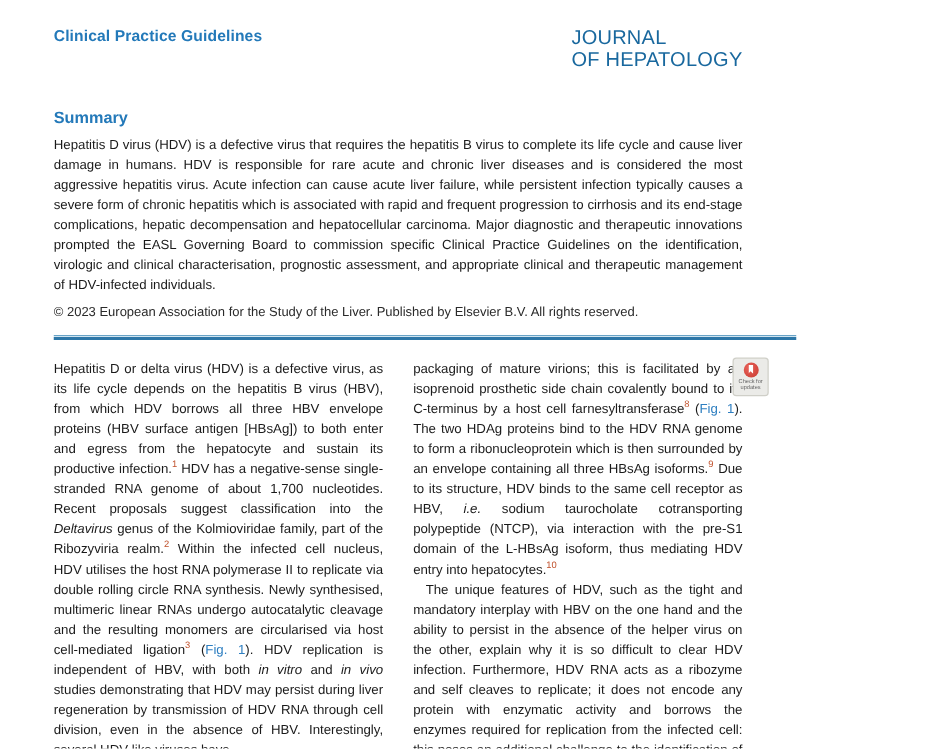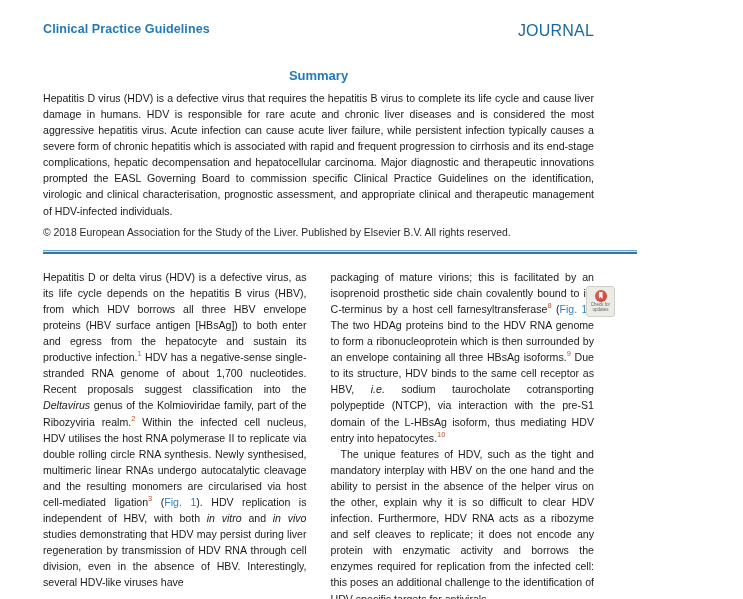--- a/index.html
+++ b/index.html
@@ -22,21 +22,21 @@
     letter-spacing:.2px;
   }
   .title{
     margin:40px 0 0 0;text-align:center;color:#111;
     font-size:18px;font-weight:bold;letter-spacing:.1px;
   }
   .title .star{color:#2f7fc0;font-size:11px;font-weight:normal;}
   .author{margin-top:24px;font-size:10.8px;color:#222;}
   .author sup{font-size:8px;}
   .sect{
-    margin:28px 0 0 0;color:#2379b9;font-size:13px;font-weight:bold;text-align:center;
+    margin:28px 0 0 0;color:#2379b9;font-size:13px;font-weight:bold;
   }
   .bodytext{
     font-size:10.6px;line-height:16.1px;color:#1a1a1a;
   }
   .just{text-align:justify;}
   .summary-body{margin:7px 0 0 0;}
   .copy{margin-top:8px;font-size:10.4px;color:#2a2a2a;}
   .crossmark{
     position:absolute;right:22px;top:286px;width:27px;height:29px;
     background:#ebebe8;border:1px solid #cfcfc8;border-radius:3px;
@@ -74,29 +74,30 @@
 </style>
 </head>
 <body>
 
 <div class="page">
 
   <div class="masthead">
     <div class="section-label">Clinical Practice Guidelines</div>
     <div class="logo">
       <div>JOURNAL</div>
+      <div>OF HEPATOLOGY</div>
     </div>
   </div>
 
 
 
   <h2 class="sect">Summary</h2>
   <p class="bodytext just summary-body">Hepatitis D virus (HDV) is a defective virus that requires the hepatitis B virus to complete its life cycle and cause liver damage in humans. HDV is responsible for rare acute and chronic liver diseases and is considered the most aggressive hepatitis virus. Acute infection can cause acute liver failure, while persistent infection typically causes a severe form of chronic hepatitis which is associated with rapid and frequent progression to cirrhosis and its end-stage complications, hepatic decompensation and hepatocellular carcinoma. Major diagnostic and therapeutic innovations prompted the EASL Governing Board to commission specific Clinical Practice Guidelines on the identification, virologic and clinical characterisation, prognostic assessment, and appropriate clinical and therapeutic management of HDV-infected individuals.</p>
 
-  <div class="copy">© 2018 European Association for the Study of the Liver. Published by Elsevier B.V. All rights reserved.</div>
+  <div class="copy">© 2023 European Association for the Study of the Liver. Published by Elsevier B.V. All rights reserved.</div>
 
   <div class="crossmark">
     <span class="cm-circle"></span>
     <span class="cm-text">Check for updates</span>
   </div>
 
   <div class="rule"></div>
 
   <div class="cols">
     <div class="col bodytext">

